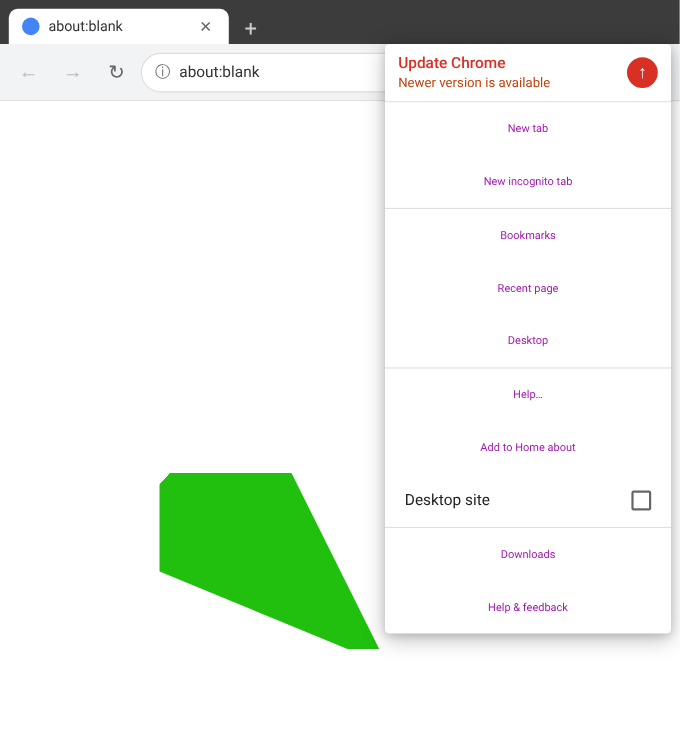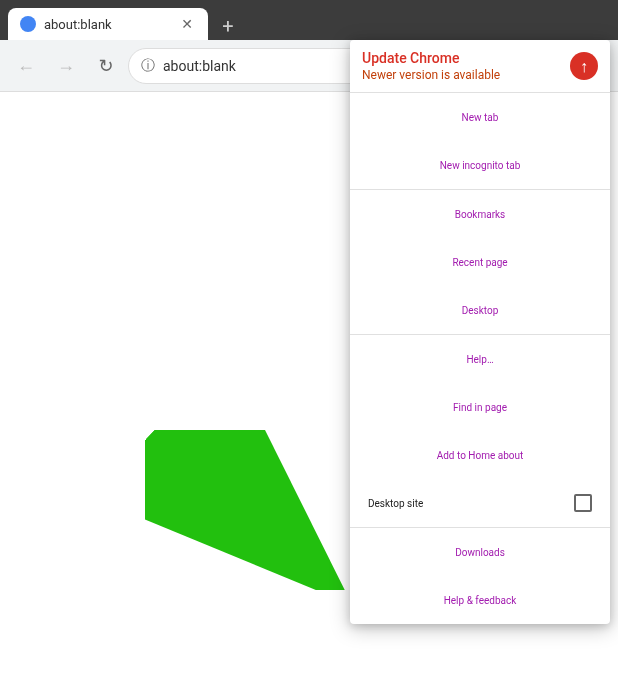--- a/index.html
+++ b/index.html
@@ -201,21 +201,21 @@
       height: 1px;
       background: #e0e0e0;
       margin: 0;
     }
 
     .desktop-site-row {
       display: flex;
       align-items: center;
       justify-content: space-between;
       padding: 12px 18px;
-      font-size: 10px;
+      font-size: 14px;
       color: #222;
       cursor: pointer;
       min-height: 48px;
     }
 
     .checkbox {
       width: 18px;
       height: 18px;
       border: 2px solid #666;
       border-radius: 2px;
@@ -312,23 +312,20 @@
     <span>Desktop</span>
   </div>
 
 
   <div class="menu-divider"></div>
 
   <div class="menu-item">
     <span>Help…</span>
   </div>
 
-  <div class="menu-item">
-    <span>Find in page</span>
-  </div>
 
   <div class="menu-item">
     <span>Add to Home about</span>
   </div>
 
   <div class="desktop-site-row">
     <span>Desktop site</span>
     <div class="checkbox"></div>
   </div>
 

